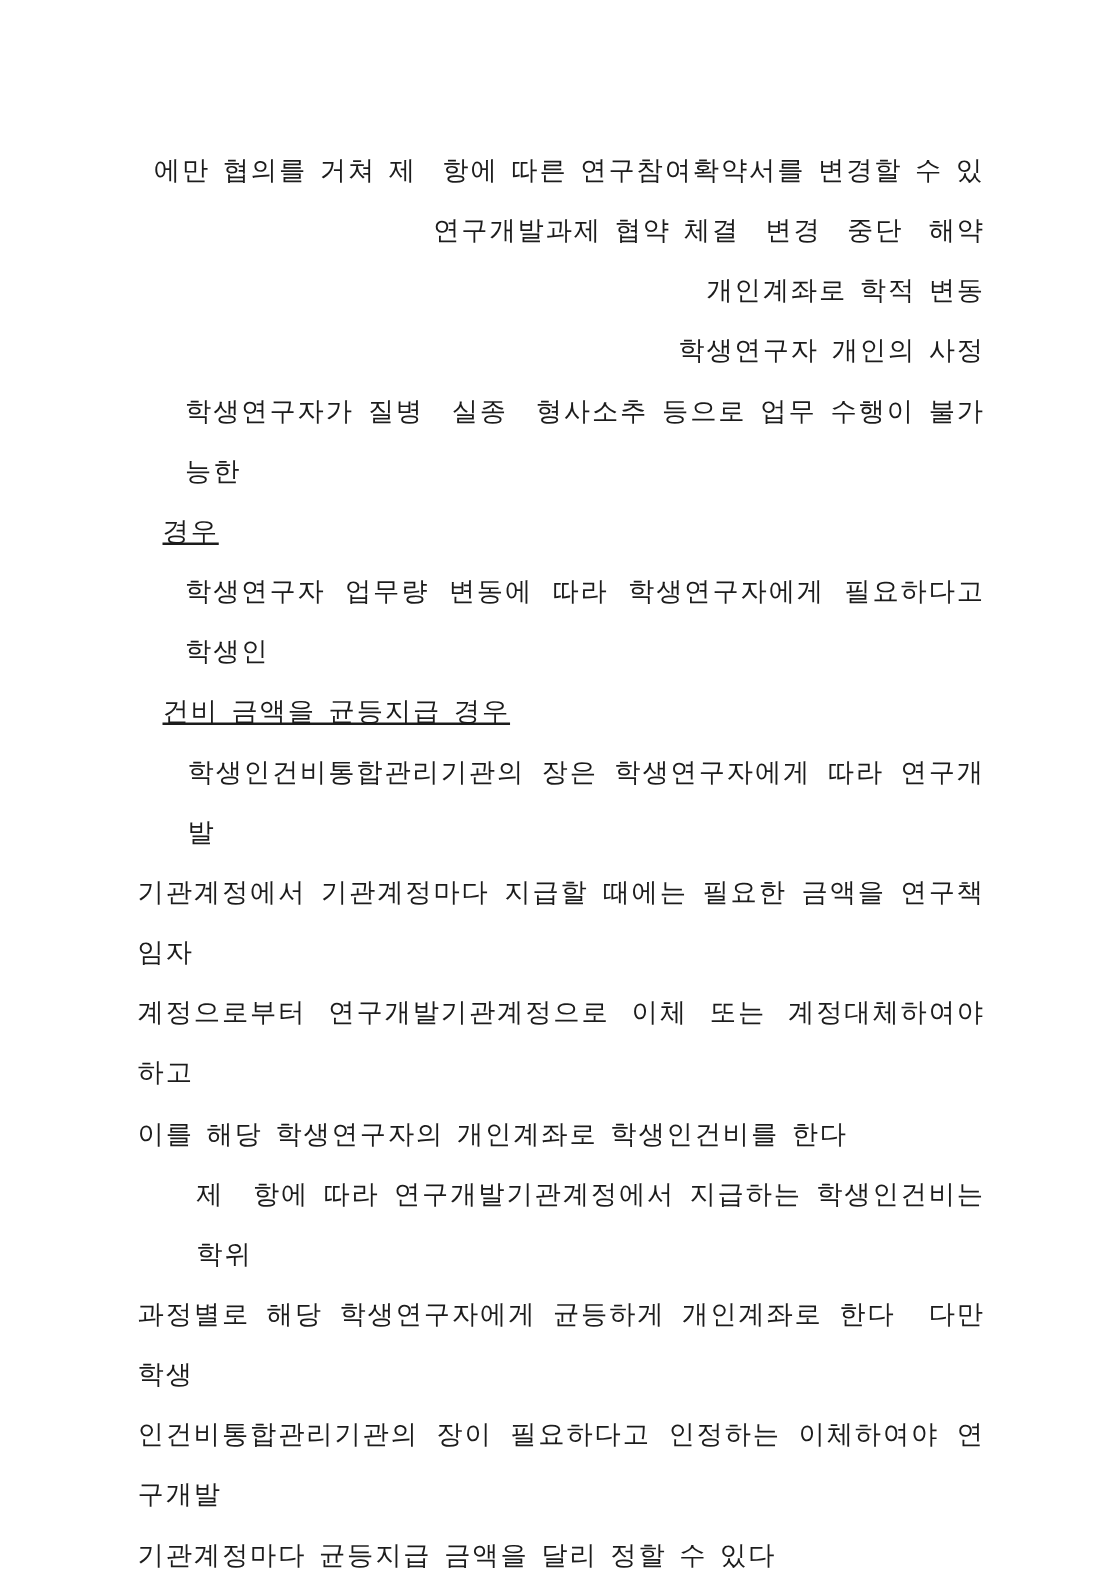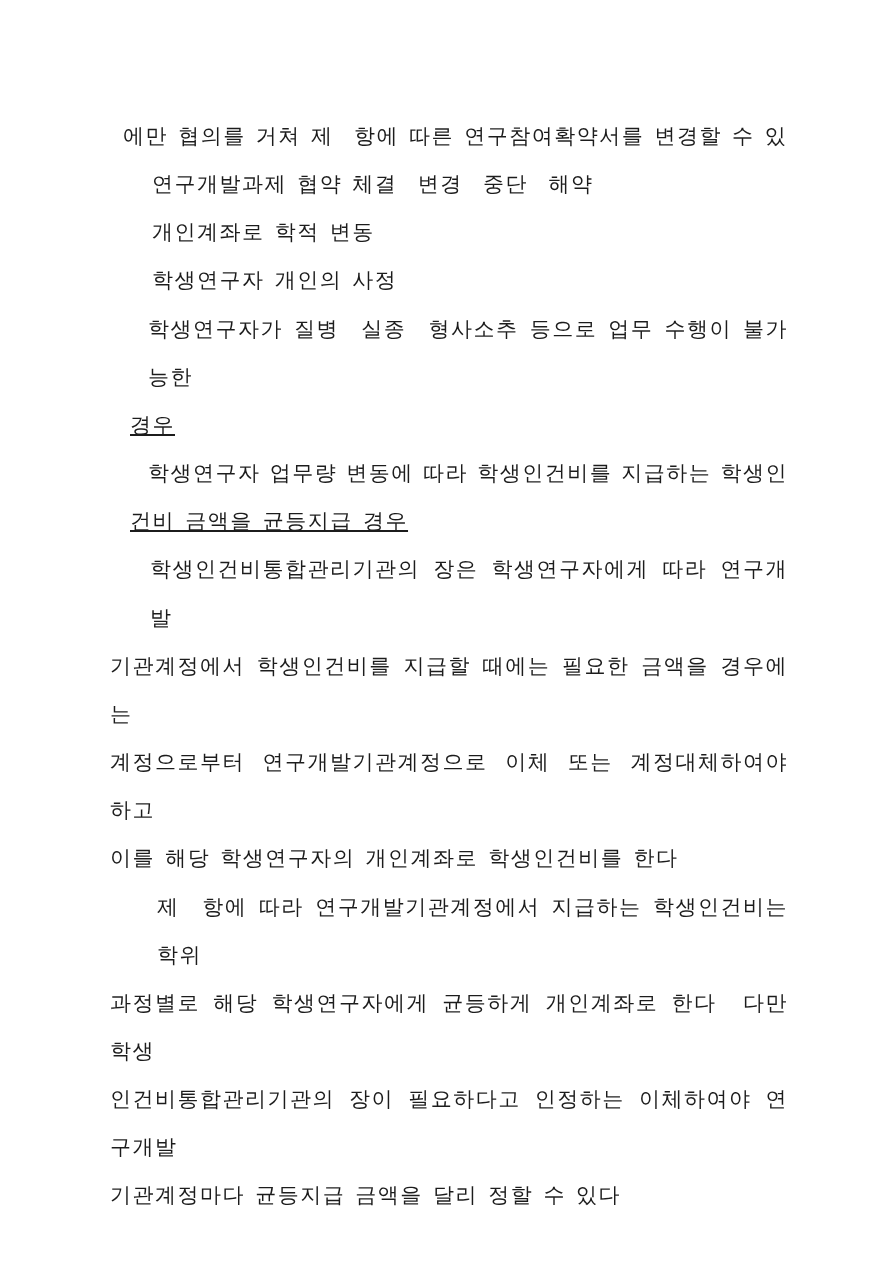--- a/index.html
+++ b/index.html
@@ -32,40 +32,40 @@
     white-space: pre;
     overflow: hidden;
   }
   .just {
     white-space: pre-wrap;
     text-align: justify;
     text-align-last: justify;
   }
   .i13 { padding-left: 13px; }
   .i20 { padding-left: 20px; text-decoration: underline; }
-  .i38 { padding-left: 38px; font-family: Liberation Serif, serif; }
+  .i38 { padding-left: 38px; }
   .i40 { padding-left: 40px; }
-  .i42 { padding-left: 42px; }
+  .i42 { padding-left: 42px; text-align: right; }
   .i47 { padding-left: 47px; }
 </style>
 </head>
 <body>
 
 <div class="page">
   <div class="textblock">
     <div class="line i13">에만 협의를 거쳐 제  항에 따른 연구참여확약서를 변경할 수 있다</div>
     <div class="line i42">연구개발과제 협약 체결  변경  중단  해약</div>
     <div class="line i42">개인계좌로 학적 변동</div>
     <div class="line i42">학생연구자 개인의 사정</div>
     <div class="line i38 just">학생연구자가 질병  실종  형사소추 등으로 업무 수행이 불가능한</div>
     <div class="line i20">경우</div>
-    <div class="line i38 just">학생연구자 업무량 변동에 따라 학생인건비를 지급하는 학생인</div>
+    <div class="line i38 just">학생연구자 업무량 변동에 따라 학생연구자에게 필요하다고 학생인</div>
     <div class="line i20">건비 금액을 균등지급 경우</div>
     <div class="line i40 just">학생인건비통합관리기관의 장은 학생연구자에게 따라 연구개발</div>
-    <div class="line just">기관계정에서 학생인건비를 지급할 때에는 필요한 금액을 경우에는</div>
+    <div class="line just">기관계정에서 기관계정마다 지급할 때에는 필요한 금액을 연구책임자</div>
     <div class="line just">계정으로부터 연구개발기관계정으로 이체 또는 계정대체하여야 하고</div>
     <div class="line">이를 해당 학생연구자의 개인계좌로 학생인건비를 한다</div>
     <div class="line i47 just">제  항에 따라 연구개발기관계정에서 지급하는 학생인건비는 학위</div>
     <div class="line just">과정별로 해당 학생연구자에게 균등하게 개인계좌로 한다  다만  학생</div>
     <div class="line just">인건비통합관리기관의 장이 필요하다고 인정하는 이체하여야 연구개발</div>
     <div class="line">기관계정마다 균등지급 금액을 달리 정할 수 있다</div>
 
   </div>
 </div>
 

